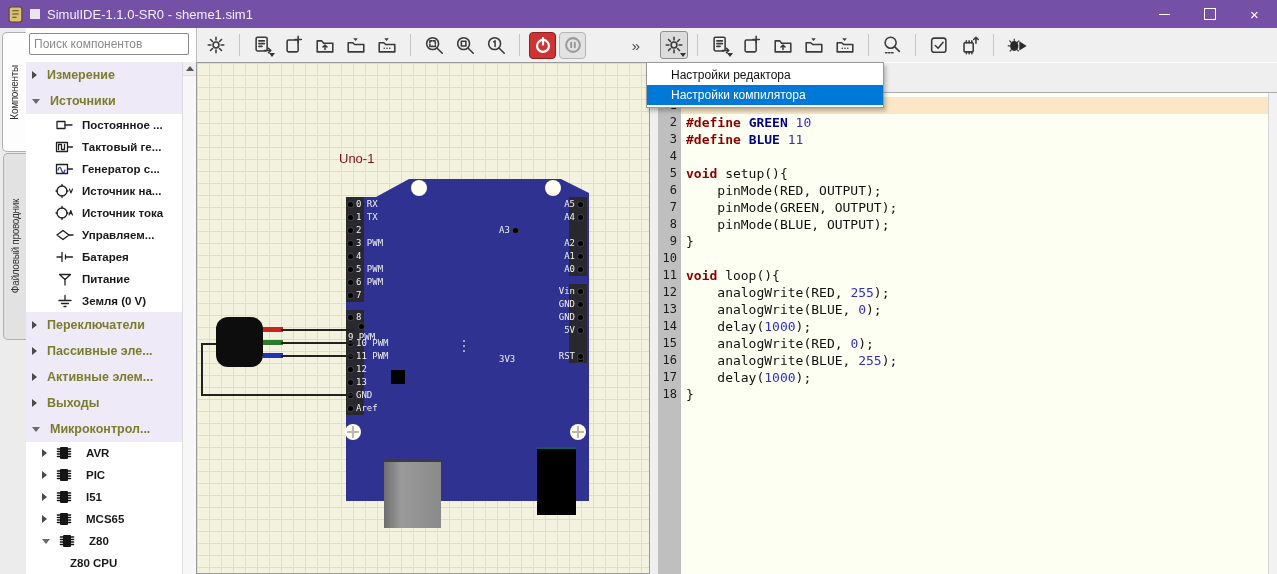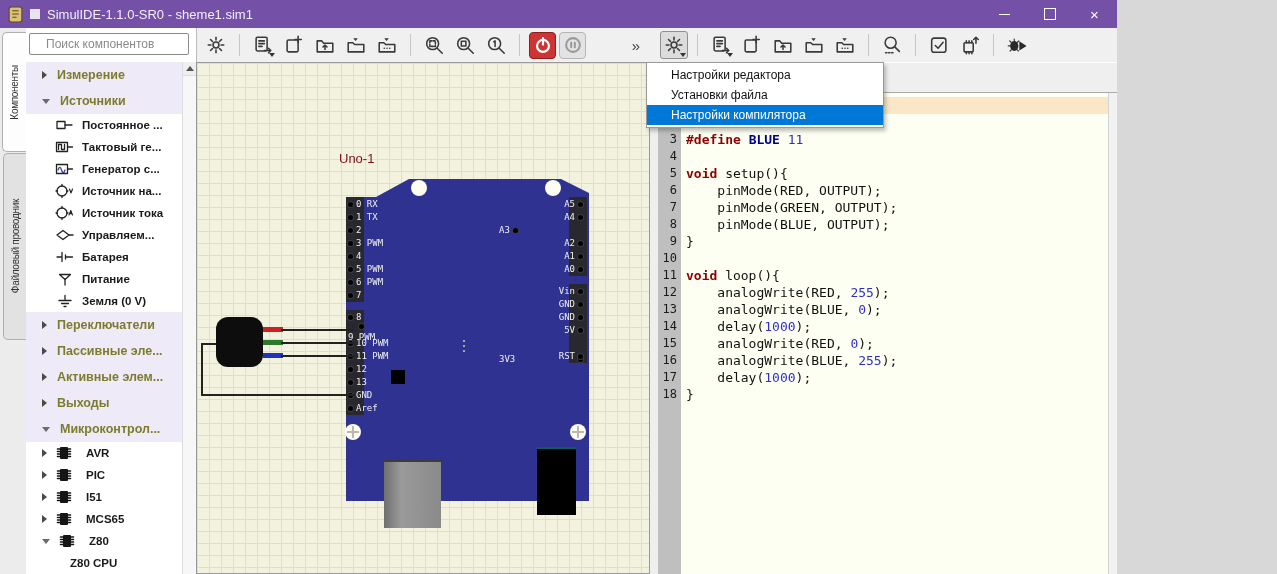--- a/index.html
+++ b/index.html
@@ -1,16 +1,16 @@
 <!DOCTYPE html>
 <html><head>
 <meta charset="utf-8">
 <style>
   html,body{margin:0;padding:0;background:#d8d8d8;}
-  .app{position:relative;width:1117px;height:574px;overflow:hidden;
+  .app{position:relative;width:1277px;height:574px;overflow:hidden;
        font-family:"Liberation Sans",sans-serif;background:#f0f0f0;
        -webkit-font-smoothing:antialiased;}
   
   .titlebar{position:absolute;left:0;top:0;width:100%;height:28px;
             display:flex;align-items:center;color:#f4eefb;font-size:13px;}
   .appicon{margin:0 6px 0 7px;display:flex;}
   .docmark{width:10px;height:10px;background:#e9e4ef;margin-right:7px;}
   .wincontrols{margin-left:auto;display:flex;height:100%;}
   .wbtn{width:45px;height:100%;display:flex;align-items:center;justify-content:center;
         color:#fff;font-size:15px;cursor:default;}
@@ -41,25 +41,25 @@
   .vtab span{writing-mode:vertical-rl;transform:rotate(180deg);font-size:10px;
              letter-spacing:-0.3px;color:#333;white-space:nowrap;}
   .vtab.active{background:#fdfdfd;}
   .vtab.inactive{background:#e2e2e2;left:3px;width:22px;}
   
   .sidepanel{position:absolute;left:26px;top:28px;width:170px;bottom:0;background:#fff;
              border-right:1px solid #bbb;}
   .searchwrap{position:absolute;left:3px;top:5px;width:160px;height:22px;}
   .searchwrap input{width:100%;height:100%;box-sizing:border-box;border:1px solid #8a8a8a;
                     border-radius:2px;font-family:"Liberation Sans",sans-serif;font-size:12px;
-                    padding:0 16px;color:#3b82f6;background:#fff;}
+                    padding:0 4px;color:#3b82f6;background:#fff;}
   .searchwrap input::placeholder{color:#8a8a8a;}
   .tree{position:absolute;left:0;top:34px;right:13px;bottom:0;overflow:hidden;background:#fff;}
   .trow{display:flex;align-items:center;box-sizing:border-box;}
-  .trow.category{height:26px;background:#efeaf7;padding-left:16px;}
+  .trow.category{height:26px;background:#efeaf7;padding-left:6px;}
   .trow.category .lbl{color:#7c7c2e;font-weight:bold;font-size:12.5px;margin-left:10px;}
   .trow.item{height:22px;background:#fff;padding-left:28px;}
   .trow.item .lbl{color:#1a1a1a;font-weight:bold;font-size:11.5px;margin-left:6px;}
   .trow.mcu{height:22px;background:#fff;padding-left:16px;}
   .trow.mcu .lbl{color:#1a1a1a;font-weight:bold;font-size:11.5px;margin-left:11px;}
   .trow.sub{height:22px;background:#fff;padding-left:44px;}
   .trow.sub .lbl{color:#1a1a1a;font-weight:bold;font-size:11.5px;}
   .cicon{width:22px;height:16px;display:flex;}
   .cicon svg{width:22px;height:16px;stroke:#222;fill:none;stroke-width:1.3;
              stroke-linecap:round;stroke-linejoin:round;}
@@ -682,17 +682,16 @@
           <div class="ccell"><span class="tok-pl">    analogWrite(BLUE, </span><span class="tok-nm">255</span><span class="tok-pl">);</span></div>
           <div class="ccell"><span class="tok-pl">    delay(</span><span class="tok-nm">1000</span><span class="tok-pl">);</span></div>
           <div class="ccell"><span class="tok-pl">}</span></div>
         </div>
       <div class="escroll"></div>
     </div>
   </div>
 
   <div class="menu" id="menu">
       <div class="mitem">Настройки редактора</div>
-      <div class="mitem">Установки файла</div>
       <div class="mitem sel">Настройки компилятора</div>
     </div>
 
 </div>
 
 </body></html>

